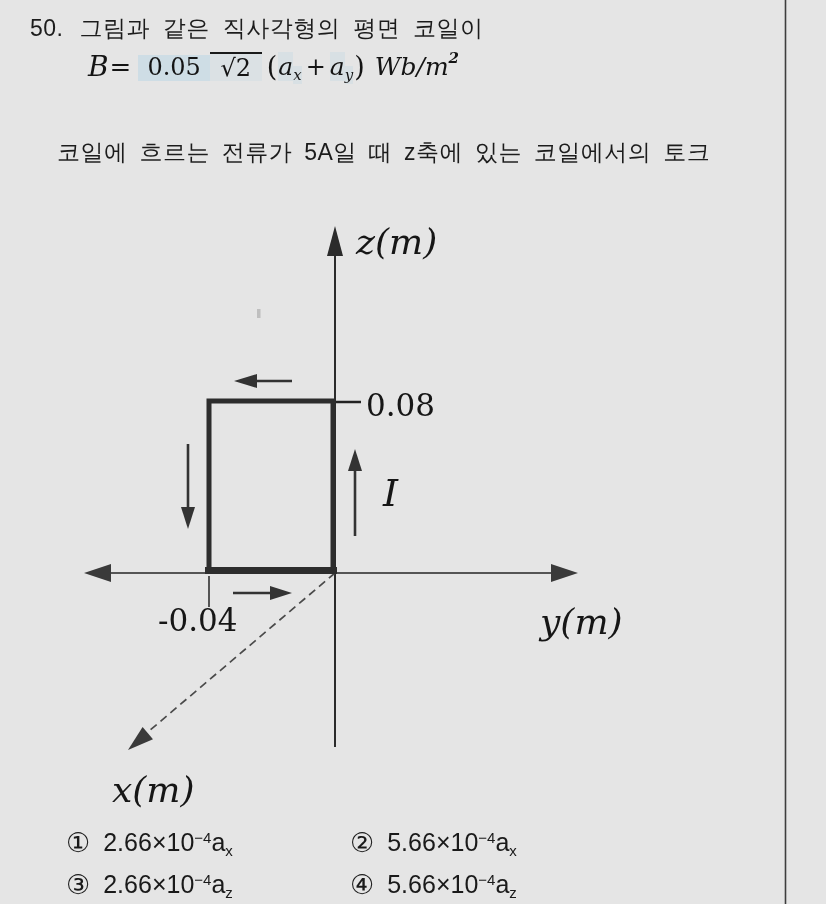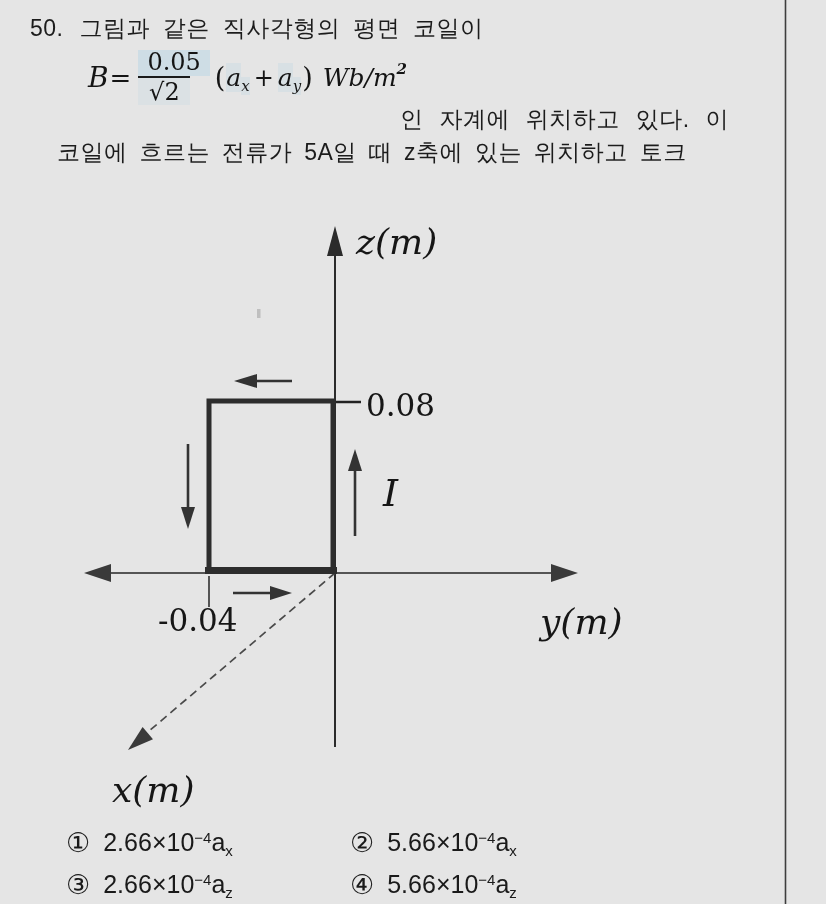--- a/index.html
+++ b/index.html
@@ -13,21 +13,21 @@
     color:#1c1c1c; white-space:nowrap;
   }
   .qnum { margin-right:16px; }
   
   .formula {
     position:absolute; left:88px; top:50px; display:flex; align-items:center;
     font-family:"DejaVu Serif", serif; color:#141414; white-space:nowrap;
   }
   .f-var  { font-style:italic; font-size:28px; }
   .f-eq   { font-size:26px; margin:0 3px 0 1px; }
-  .frac   { display:inline-flex; flex-direction:column; align-items:flex-start; margin:0 4px; }
+  .frac   { display:inline-flex; flex-direction:row; align-items:flex-end; margin:0 4px; }
   .frac .num { font-size:24px; padding:0 9px 1px; background:rgba(140,200,230,0.25); line-height:1.05; }
   .frac .den { font-size:24px; padding-top:2px; background:rgba(140,200,230,0.10); line-height:1.05;
                border-top:2px solid #1a1a1a; min-width:52px; text-align:center; }
   .f-paren { font-size:27px; margin:0 1px; }
   .f-a    { font-style:italic; font-size:25px; background:rgba(140,200,230,0.14); }
   .f-sub  { font-style:italic; font-size:15px; position:relative; top:8px; background:rgba(140,200,230,0.14); }
   .f-plus { font-size:24px; margin:0 4px; }
   .f-unit { font-style:italic; font-weight:400; font-size:25px; margin-left:9px; }
   .f-sup  { font-style:italic; font-weight:600; font-size:15px; position:relative; top:-9px; }
   
@@ -61,22 +61,21 @@
     <span class="f-a">a</span>
     <span class="f-sub">x</span>
     <span class="f-plus">+</span>
     <span class="f-a">a</span>
     <span class="f-sub">y</span>
     <span class="f-paren">)</span>
     <span class="f-unit">Wb/m</span>
     <span class="f-sup">2</span>
   </div>
 
-  <div class="qline" style="left:400px; top:104px; word-spacing:9px;">인 자계에 위치하고 있다. 이</div>
-  <div class="qline" style="left:57px; top:137px; word-spacing:5px;">코일에 흐르는 전류가 5A일 때 z축에 있는 위치하고 토크</div>
+  <div class="qline" style="left:57px; top:137px; word-spacing:5px;">코일에 흐르는 전류가 5A일 때 z축에 있는 코일에서의 토크</div>
 
   <svg class="diagram" width="826" height="904" viewBox="0 0 826 904">
 
     <line x1="785.5" y1="0" x2="785.5" y2="904" stroke="#3d3d3d" stroke-width="1.6"></line>
 
     <line x1="335" y1="244" x2="335" y2="747" stroke="#2b2b2b" stroke-width="2"></line>
     <polygon points="335,226 327,256 343,256" fill="#2b2b2b"></polygon>
     <text x="356" y="254" font-family="DejaVu Serif, serif" font-style="italic" font-size="36" fill="#161616">z(m)</text>
 
     <line x1="98" y1="573" x2="564" y2="573" stroke="#555555" stroke-width="2"></line>

